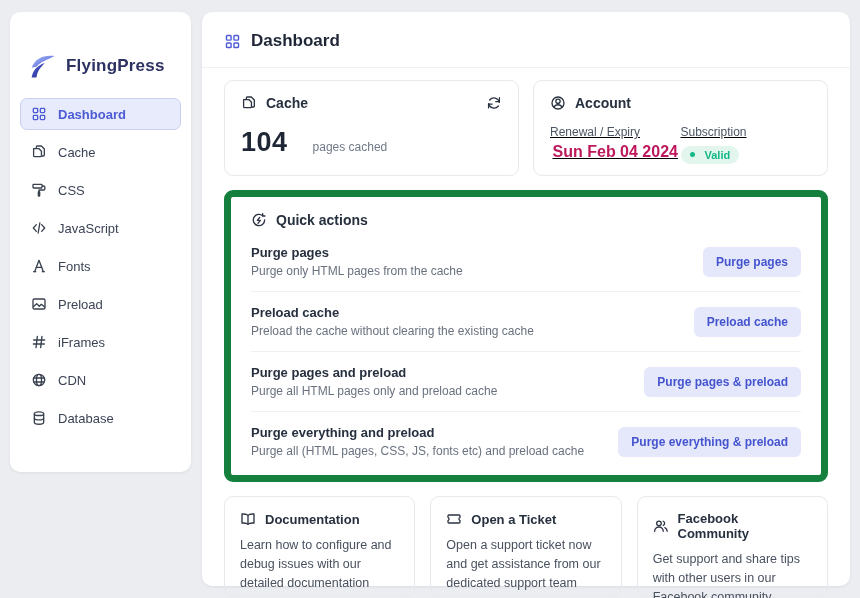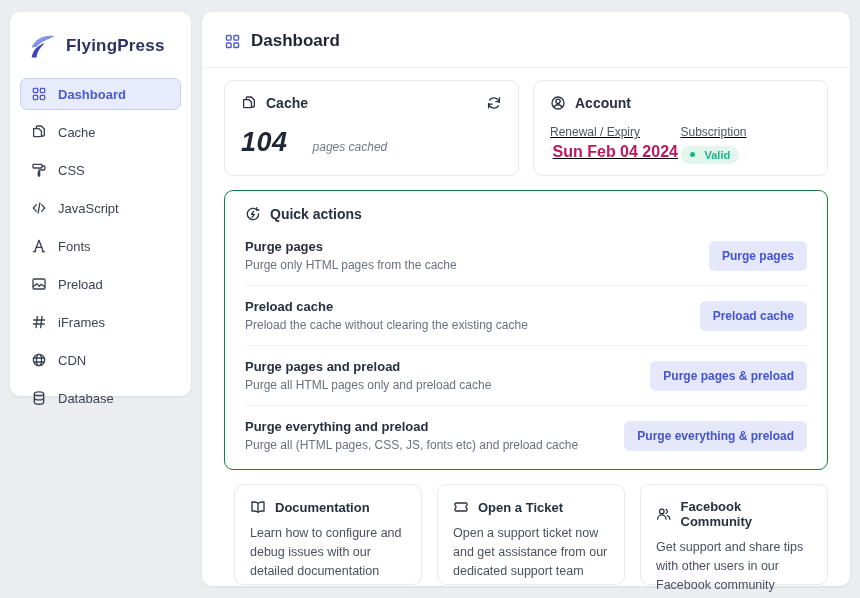--- a/index.html
+++ b/index.html
@@ -1,23 +1,23 @@
 <!DOCTYPE html>
 <html><head>
 <meta charset="utf-8">
 <style>
   * { margin:0; padding:0; box-sizing:border-box; }
   html,body { width:860px; height:598px; background:#ebedf0; font-family:"Liberation Sans", sans-serif; overflow:hidden; }
   .page { position:relative; width:860px; height:598px; }
 
   
   .sidebar {
-    position:absolute; left:10px; top:12px; width:181px; height:384px;
+    position:absolute; left:10px; top:12px; width:181px; height:460px;
     background:#fff; border-radius:10px; box-shadow:0 1px 3px rgba(16,24,40,.07);
-    padding:12px 0 0 0;
+    padding:32px 0 0 0;
   }
   .logo-row { display:flex; align-items:center; gap:8px; padding:8px 16px 18px 18px; }
   .logo-mark { width:30px; height:28px; flex:0 0 auto; }
   .logo-text { font-size:17px; font-weight:700; color:#2d3263; letter-spacing:.2px; }
 
   .nav { padding:0 10px; }
   .nav-item {
     display:flex; align-items:center; gap:11px;
     padding:7px 10px; margin-bottom:6px;
     font-size:13px; color:#3b4355; border:1px solid transparent; border-radius:7px;
@@ -42,53 +42,53 @@
   .stat-card {
     flex:1; height:96px; border:1px solid #e7e9ee; border-radius:9px;
     padding:14px 16px; background:#fff;
   }
   .card-head { display:flex; align-items:center; gap:9px; }
   .card-head svg { width:16px; height:16px; color:#2b3342; }
   .card-title { font-size:14px; font-weight:700; color:#27303f; }
   .spacer { flex:1; }
   .refresh-btn { width:17px; height:17px; color:#aab1bc; cursor:pointer; }
 
-  .cache-stat { display:flex; align-items:baseline; gap:8px; margin-top:16px;font-style:italic; }
+  .cache-stat { display:flex; align-items:baseline; gap:8px; margin-top:16px; }
   .cache-count { font-size:27px; font-weight:700; color:#1f2737; letter-spacing:.5px; }
   .cache-caption { font-size:12px; color:#707a88;margin-left:17px; }
 
   .account-cols { display:flex; margin-top:14px; }
   .acct-col { width:52%;text-decoration:underline; }
   .acct-label { font-size:12px; color:#4b5563; margin-bottom:4px; }
   .acct-value { font-size:16px; font-weight:700; color:#be185d;text-align:center; }
   .badge-valid {
     display:inline-flex; align-items:center; gap:10px;
     background:#e2f6ee; color:#12b886; border-radius:10px;
     font-size:11px; font-weight:600; padding:3px 9px;
   }
   .badge-dot { width:5px; height:5px; border-radius:50%; background:#12b886; }
 
   
-  .qa-card { margin-top:14px; border:1px solid #15803d; border-radius:9px; padding:15px 20px 4px 20px; }
+  .qa-card { margin-top:14px; border:7px solid #15803d; border-radius:9px; padding:15px 20px 4px 20px; }
   .qa-head { display:flex; align-items:center; gap:9px; margin-bottom:4px; }
   .qa-head svg { width:16px; height:16px; color:#2b3342; }
   .qa-title { font-size:14px; font-weight:700; color:#27303f; }
   .qa-row { display:flex; align-items:center; padding:13px 0; border-bottom:1px solid #eef0f3; }
   .qa-row:last-child { border-bottom:none; }
   .qa-texts { flex:1; }
   .qa-row-title { font-size:13px; font-weight:700; color:#27303f; margin-bottom:4px; }
   .qa-row-desc { font-size:12px; color:#69717f; }
   .qa-btn {
     background:#e5e8fa; color:#4454cf; border:none; border-radius:6px;
     font-family:"Liberation Sans", sans-serif;
     font-size:12px; font-weight:600; padding:8px 13px; cursor:pointer; white-space:nowrap;
   }
 
   
-  .res-row { display:flex; gap:15px; margin-top:14px;margin-left:10px; }
+  .res-row { display:flex; gap:15px; margin-top:14px; }
   .res-card { flex:1; border:1px solid #e7e9ee; border-radius:9px; padding:14px 15px; height:101px; cursor:pointer; }
   .res-head { display:flex; align-items:center; gap:9px; margin-bottom:9px; }
   .res-head svg { width:16px; height:16px; color:#2b3342; }
   .res-title { font-size:13px; font-weight:700; color:#27303f; }
   .res-desc { font-size:12.5px; color:#49515f; line-height:1.5; }
 </style>
 </head>
 <body>
 
 <svg width="0" height="0" style="position:absolute">

